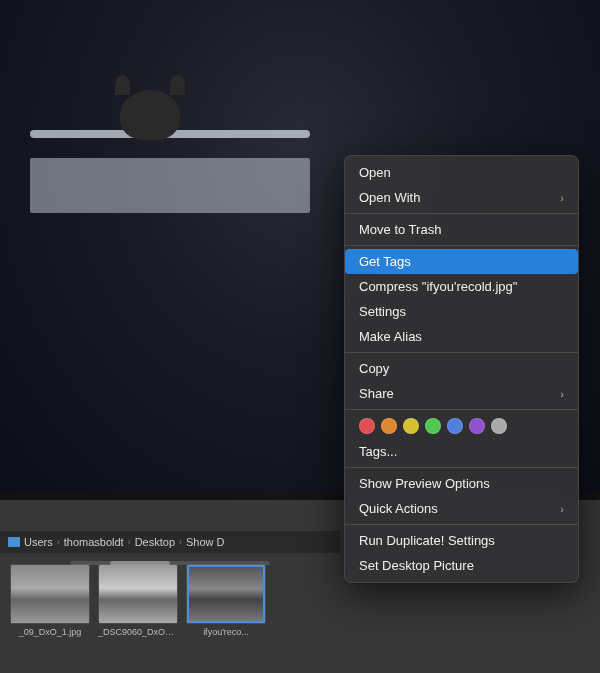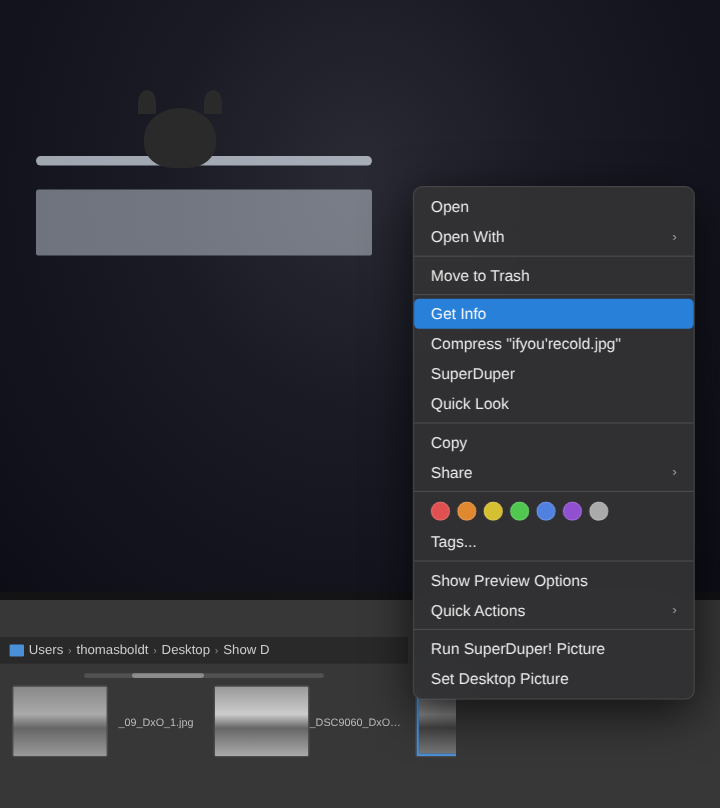--- a/index.html
+++ b/index.html
@@ -89,21 +89,21 @@
       text-align: center;
       margin-top: 3px;
       white-space: nowrap;
       overflow: hidden;
       text-overflow: ellipsis;
       width: 80px;
     }
 
     .thumb-container {
       display: flex;
-      flex-direction: row;
+      flex-direction: column;
       align-items: center;
     }
 
     
     .filmstrip-scroll {
       position: absolute;
       bottom: 108px; left: 70px;
       width: 200px; height: 4px;
       background: rgba(120,120,120,0.4);
       border-radius: 2px;
@@ -308,36 +308,36 @@
 
   <div class="menu-separator"></div>
 
   <div class="menu-item">
     <span class="menu-label">Move to Trash</span>
   </div>
 
   <div class="menu-separator"></div>
 
   <div class="menu-item highlighted">
-    <span class="menu-label">Get Info</span>
+    <span class="menu-label">Get Tags</span>
   </div>
 
 
   <div class="menu-item">
     <span class="menu-label">Compress "ifyou'recold.jpg"</span>
   </div>
 
   <div class="menu-item">
-    <span class="menu-label">SuperDuper</span>
-  </div>
-
-
-  <div class="menu-item">
-    <span class="menu-label">Quick Look</span>
-  </div>
+    <span class="menu-label">Settings</span>
+  </div>
+
+  <div class="menu-item">
+    <span class="menu-label">Make Alias</span>
+  </div>
+
 
   <div class="menu-separator"></div>
 
   <div class="menu-item">
     <span class="menu-label">Copy</span>
   </div>
 
   <div class="menu-item">
     <span class="menu-label">Share</span>
     <span class="menu-arrow">›</span>
@@ -366,20 +366,20 @@
   </div>
 
   <div class="menu-item">
     <span class="menu-label">Quick Actions</span>
     <span class="menu-arrow">›</span>
   </div>
 
   <div class="menu-separator"></div>
 
   <div class="menu-item">
-    <span class="menu-label">Run SuperDuper! Picture</span>
+    <span class="menu-label">Run Duplicate! Settings</span>
   </div>
 
   <div class="menu-item">
     <span class="menu-label">Set Desktop Picture</span>
   </div>
 
 </div>
 
 </body></html>

